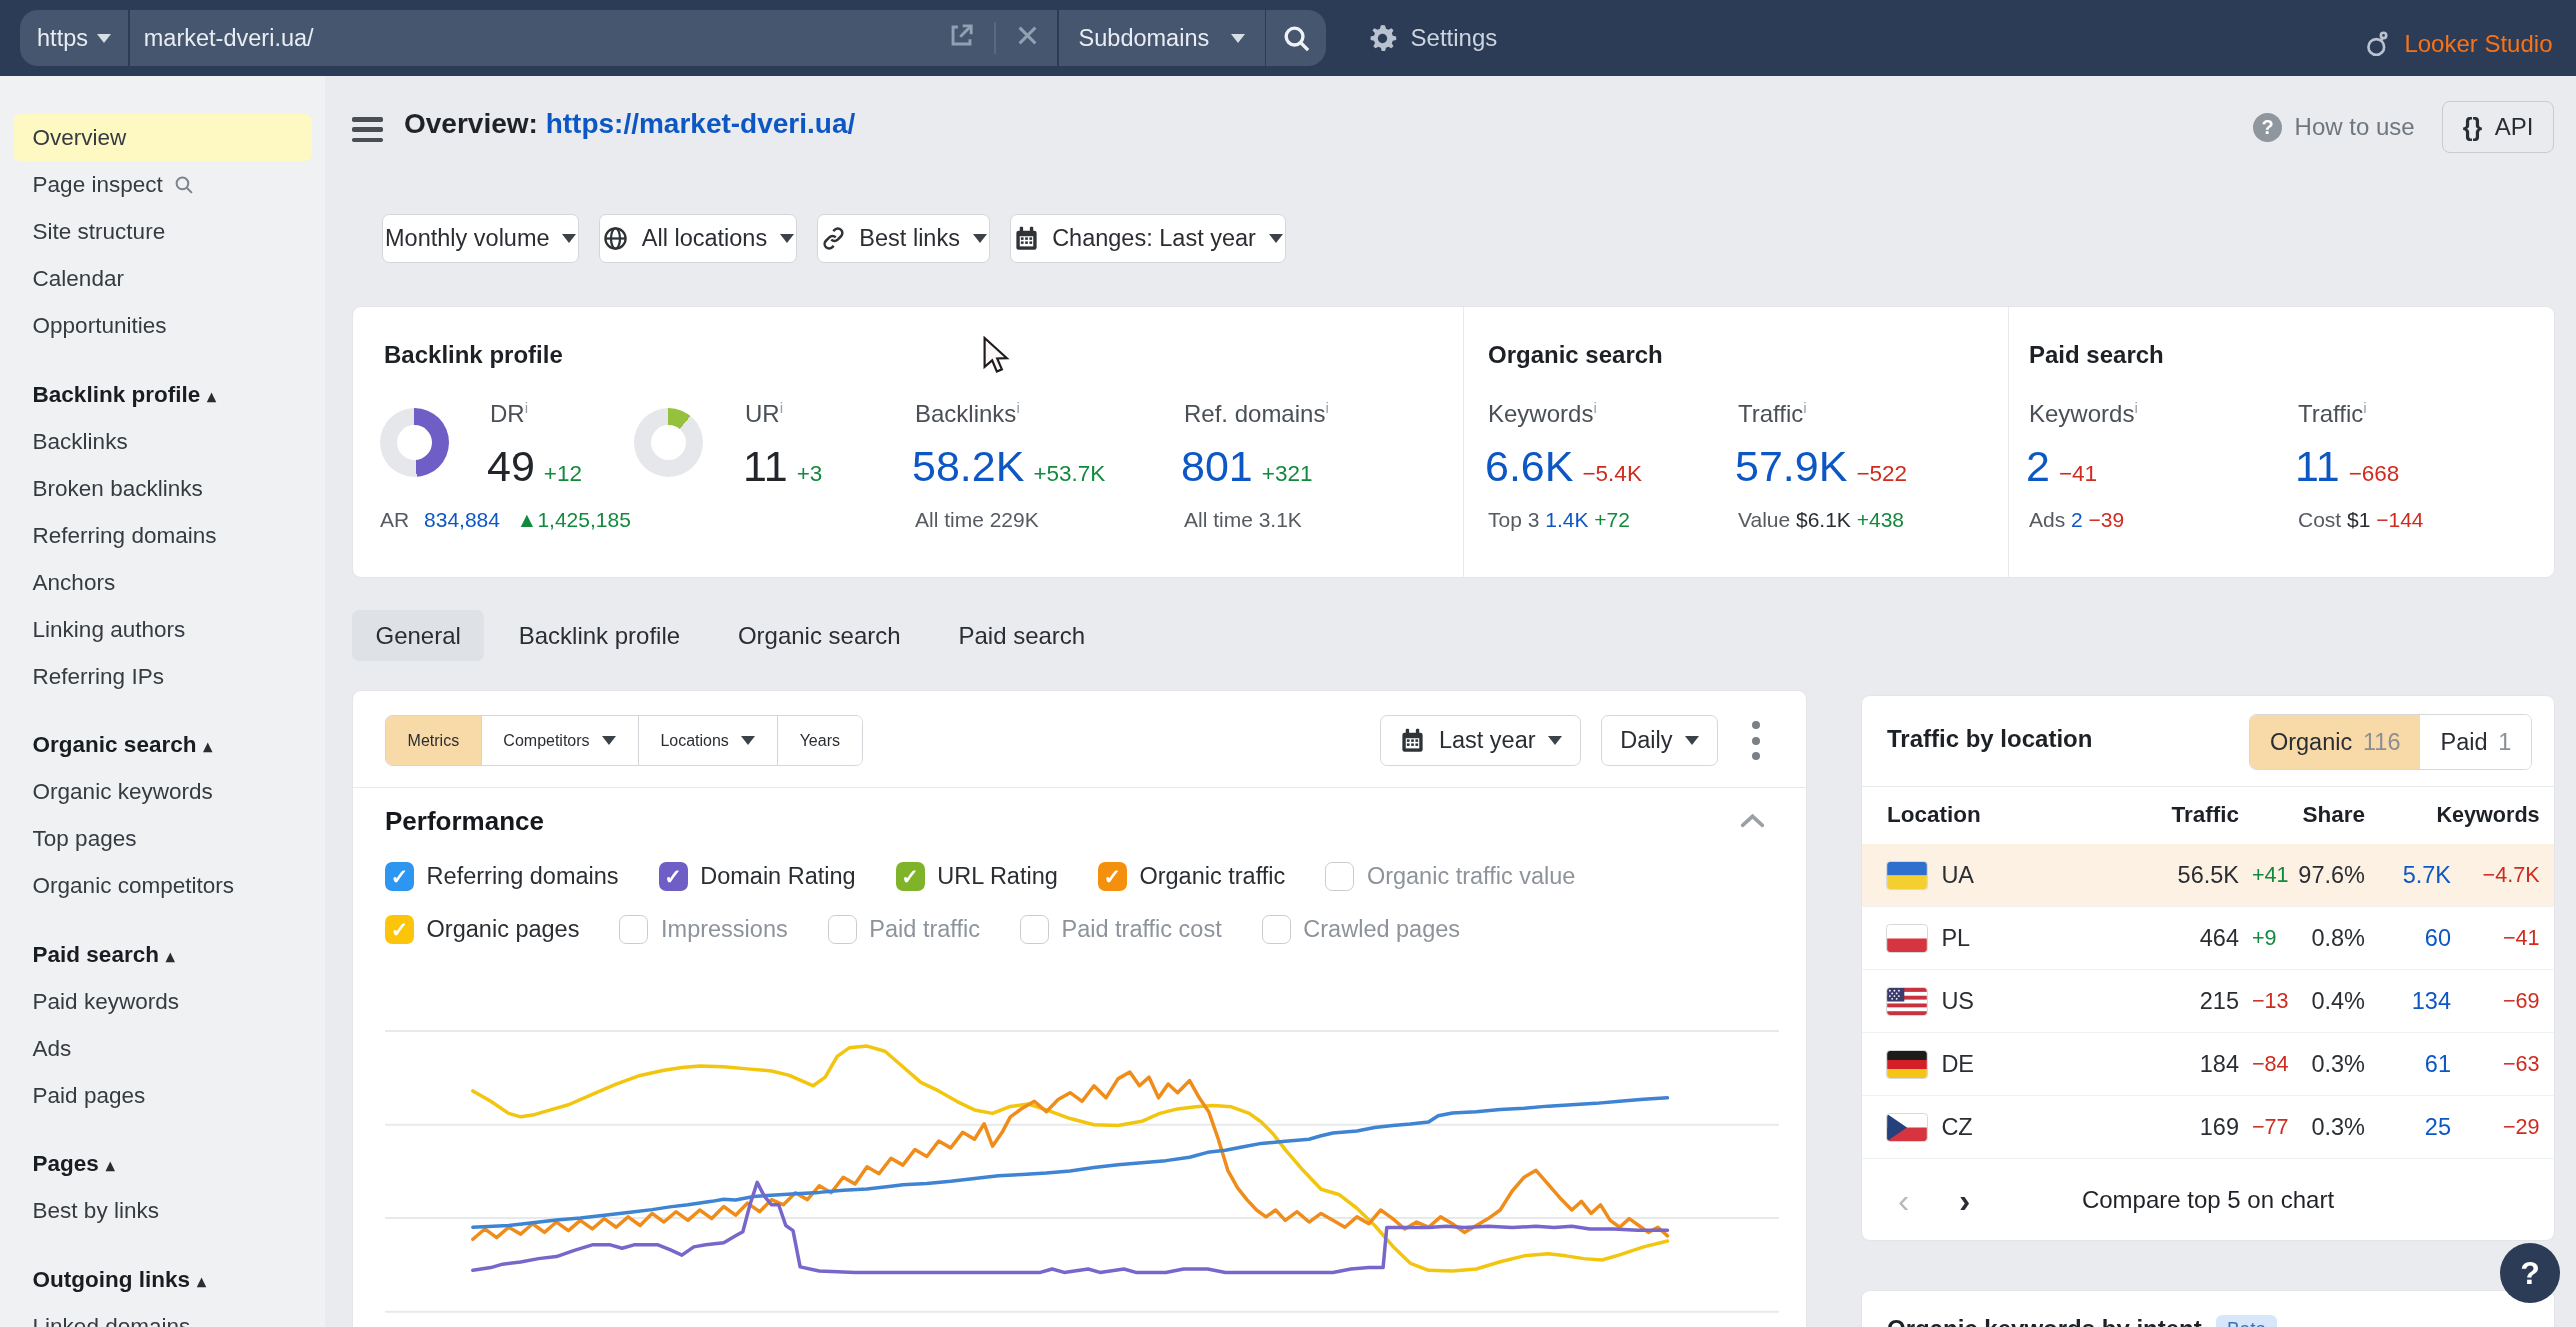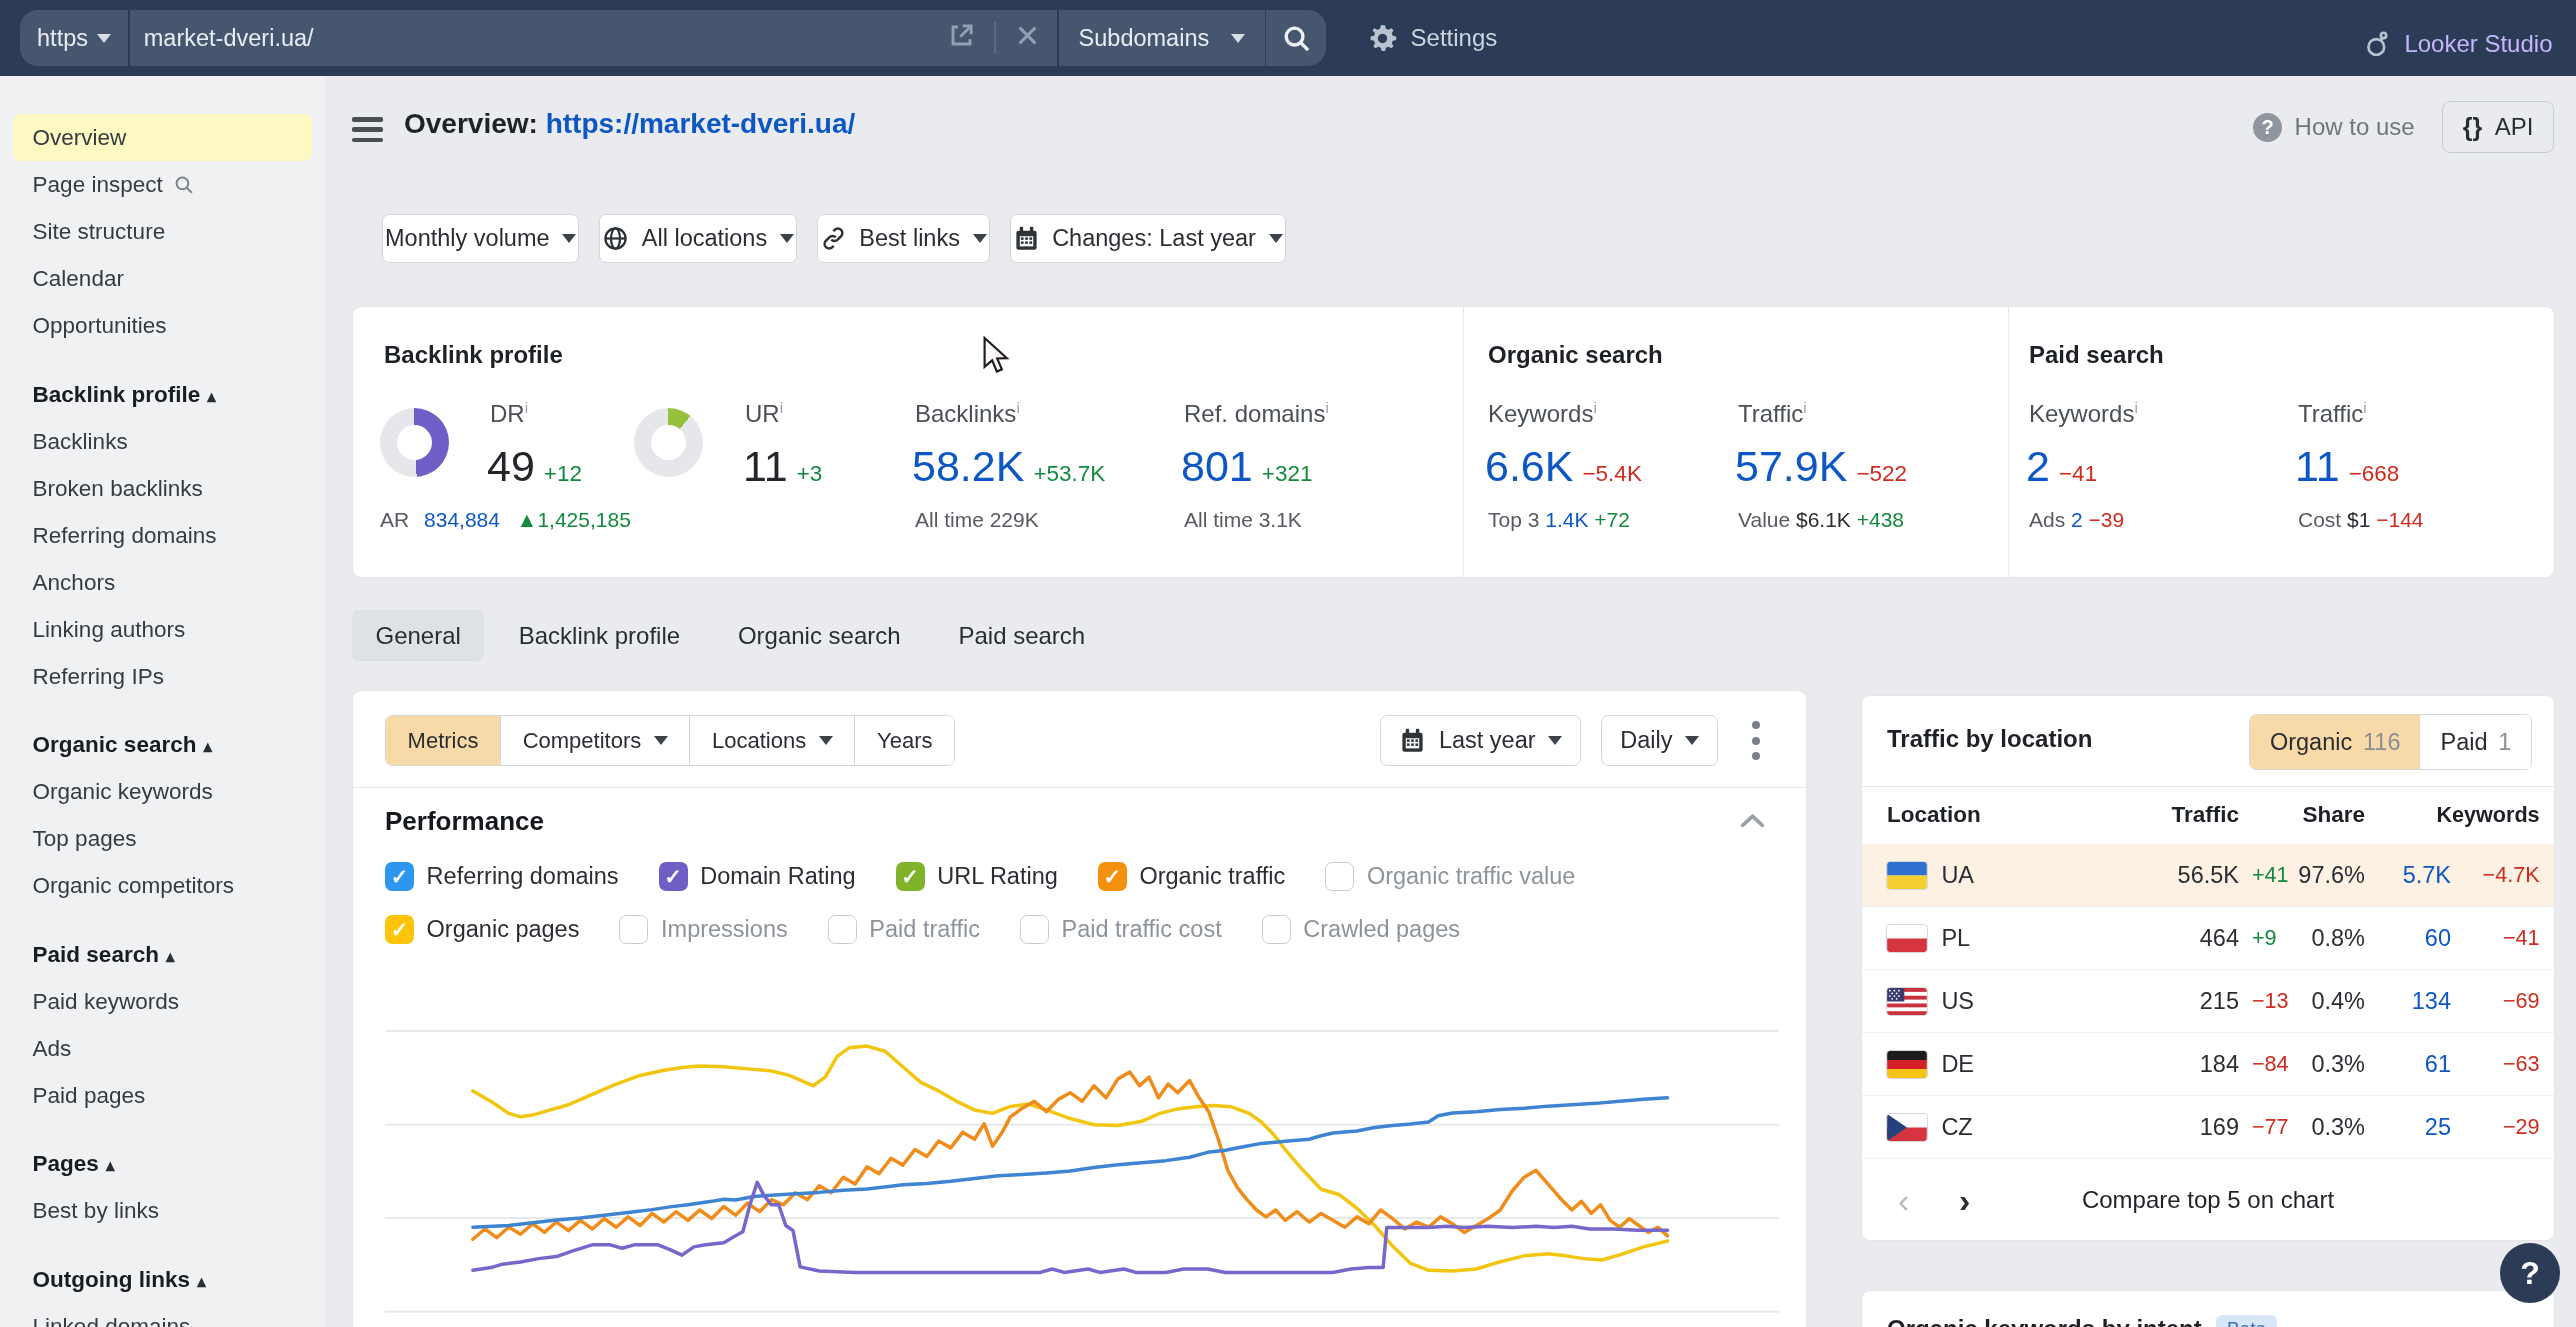--- a/index.html
+++ b/index.html
@@ -12,21 +12,21 @@
   .seg + .seg { margin-left:1.8px; }
   .proto { padding:0 18px; width:108px; justify-content:center; gap:9px; }
   .urlinput { width:927px; padding:0 14px; position:relative; }
   .urlinput .icons { position:absolute; right:16px; top:0; height:100%; display:flex; align-items:center; gap:16px; }
   .subdom { width:206px; padding:0 20px; justify-content:space-between; }
   .searchbtn { width:60px; justify-content:center; }
   .caret { width:0; height:0; border-left:7.2px solid transparent; border-right:7.2px solid transparent; border-top:9px solid #d7dde6; }
   .caret.dark { border-top-color:#3c4248; }
   .vdiv { width:1.8px; height:32px; background:#5a6880; margin:0 1.8px; align-self:center; }
   .tb-settings { position:absolute; left:1367px; top:0; height:76px; display:flex; align-items:center; gap:12.6px; color:#cdd4de; font-size:24px; }
-  .tb-looker { position:absolute; right:23.5px; top:0; height:88px; display:flex; align-items:center; gap:12.6px; color:#c4b5fd; font-size:24px; }
+  .tb-looker { position:absolute; right:23.5px; top:0; height:88px; display:flex; align-items:center; gap:12.6px; color:#f97316; font-size:24px; }
 
   
   .sidebar { position:absolute; left:0; top:76px; width:325px; height:1252px; background:#f0f1f3; padding-top:38px; z-index:10; }
   .sb-item { height:47px; line-height:47px; margin:0 12.6px; padding:0 20px; font-size:22.5px; color:#363b41; border-radius:7.2px; display:flex; align-items:center; gap:10.8px; white-space:nowrap; }
   .sb-item.sel { background:#fef9c3; }
   .sb-head { height:47px; line-height:47px; margin:21.6px 12.6px 0; padding:0 20px; font-size:22.5px; font-weight:bold; color:#191c20; white-space:nowrap; }
   .sb-head .tri { font-size:17px; margin-left:7.2px; color:#2a2e33; }
 
   
   .pagehead { position:absolute; left:325px; top:76px; width:2251px; height:105px; }
@@ -65,21 +65,21 @@
   
   .tabs { position:absolute; left:352px; top:610px; display:flex; align-items:center; gap:0; }
   .tab { height:51px; display:flex; align-items:center; padding:0 23.5px; font-size:24px; color:#2a2e33; border-radius:7.2px; white-space:nowrap; }
   .tab.sel { background:#dee1e5; }
   .tab + .tab { margin-left:10.8px; }
 
   
   #chart-card { left:352px; top:690px; width:1455px; height:640px; border-radius:9px 9px 0 0; }
   .ctrl-row { position:absolute; left:32px; top:24px; right:32px; height:51px; }
   .segmented { display:inline-flex; border:1.8px solid #d3d6da; border-radius:7.2px; overflow:hidden; height:51px; }
-  .segitem { display:flex; align-items:center; gap:12.6px; padding:0 21.6px; font-size:22px; color:#2a2e33; background:#fff; white-space:nowrap; }
+  .segitem { display:flex; align-items:center; gap:12.6px; padding:0 21.6px; font-size:16px; color:#2a2e33; background:#fff; white-space:nowrap; }
   .segitem + .segitem { border-left:1.8px solid #d3d6da; }
   .segitem.on { background:#f8d9a8; }
   .ctrl-right { position:absolute; right:0; top:0; display:flex; align-items:center; gap:20px; }
   .cbtn { height:51px; background:#fff; border:1.8px solid #d5d7da; border-radius:7.2px; display:flex; align-items:center; gap:12.6px; padding:0 18px; font-size:23.5px; color:#2a2e33; white-space:nowrap; }
   .kebab { width:36px; height:51px; display:flex; flex-direction:column; align-items:center; justify-content:center; gap:7.2px; }
   .kebab div { width:8px; height:8px; border-radius:50%; background:#7a8086; }
   .chart-divider { position:absolute; left:0; right:0; top:96px; height:0.9px; background:#e7e9ec; }
   .perf-title { position:absolute; left:32px; top:115px; font-size:26px; font-weight:bold; color:#15181c; }
   .perf-collapse { position:absolute; right:38px; top:119px; }
   .cb-row { position:absolute; left:32px; display:flex; gap:40px; align-items:center; }

